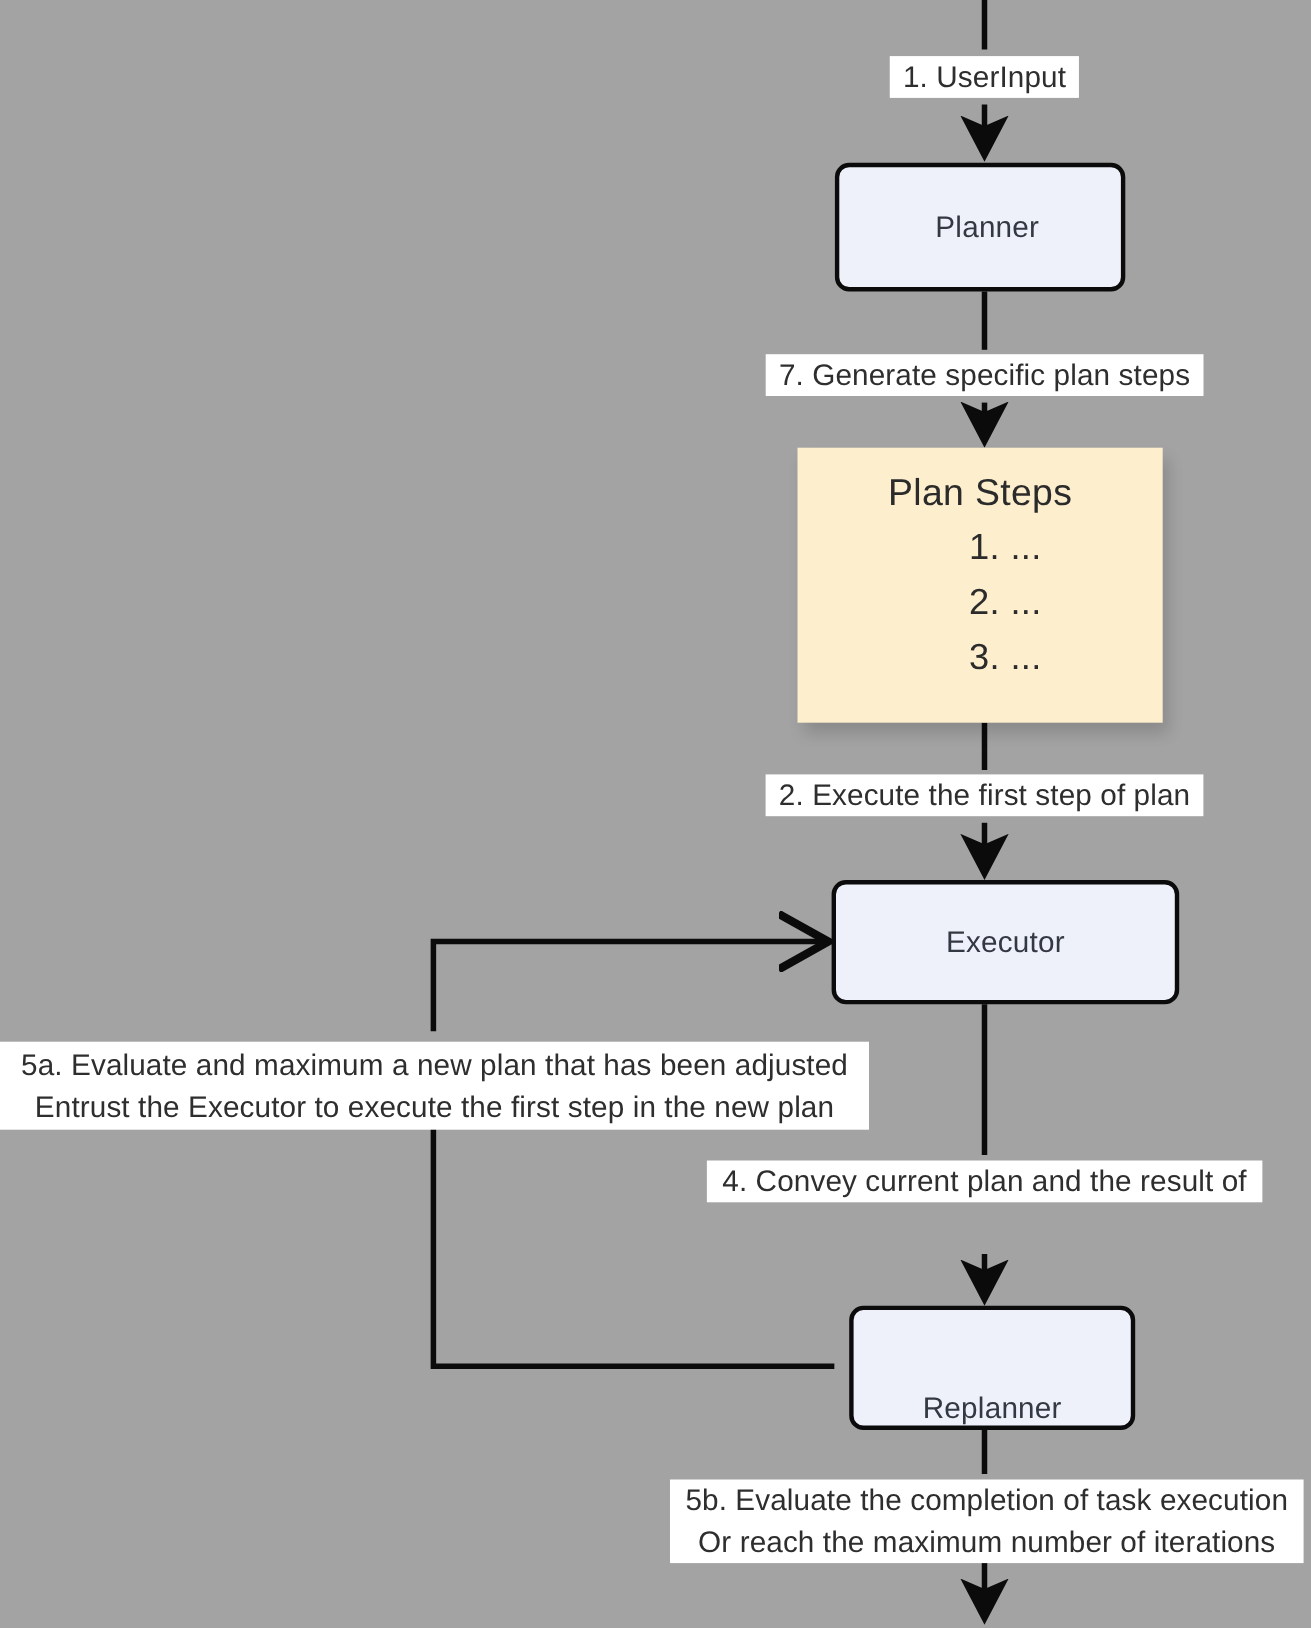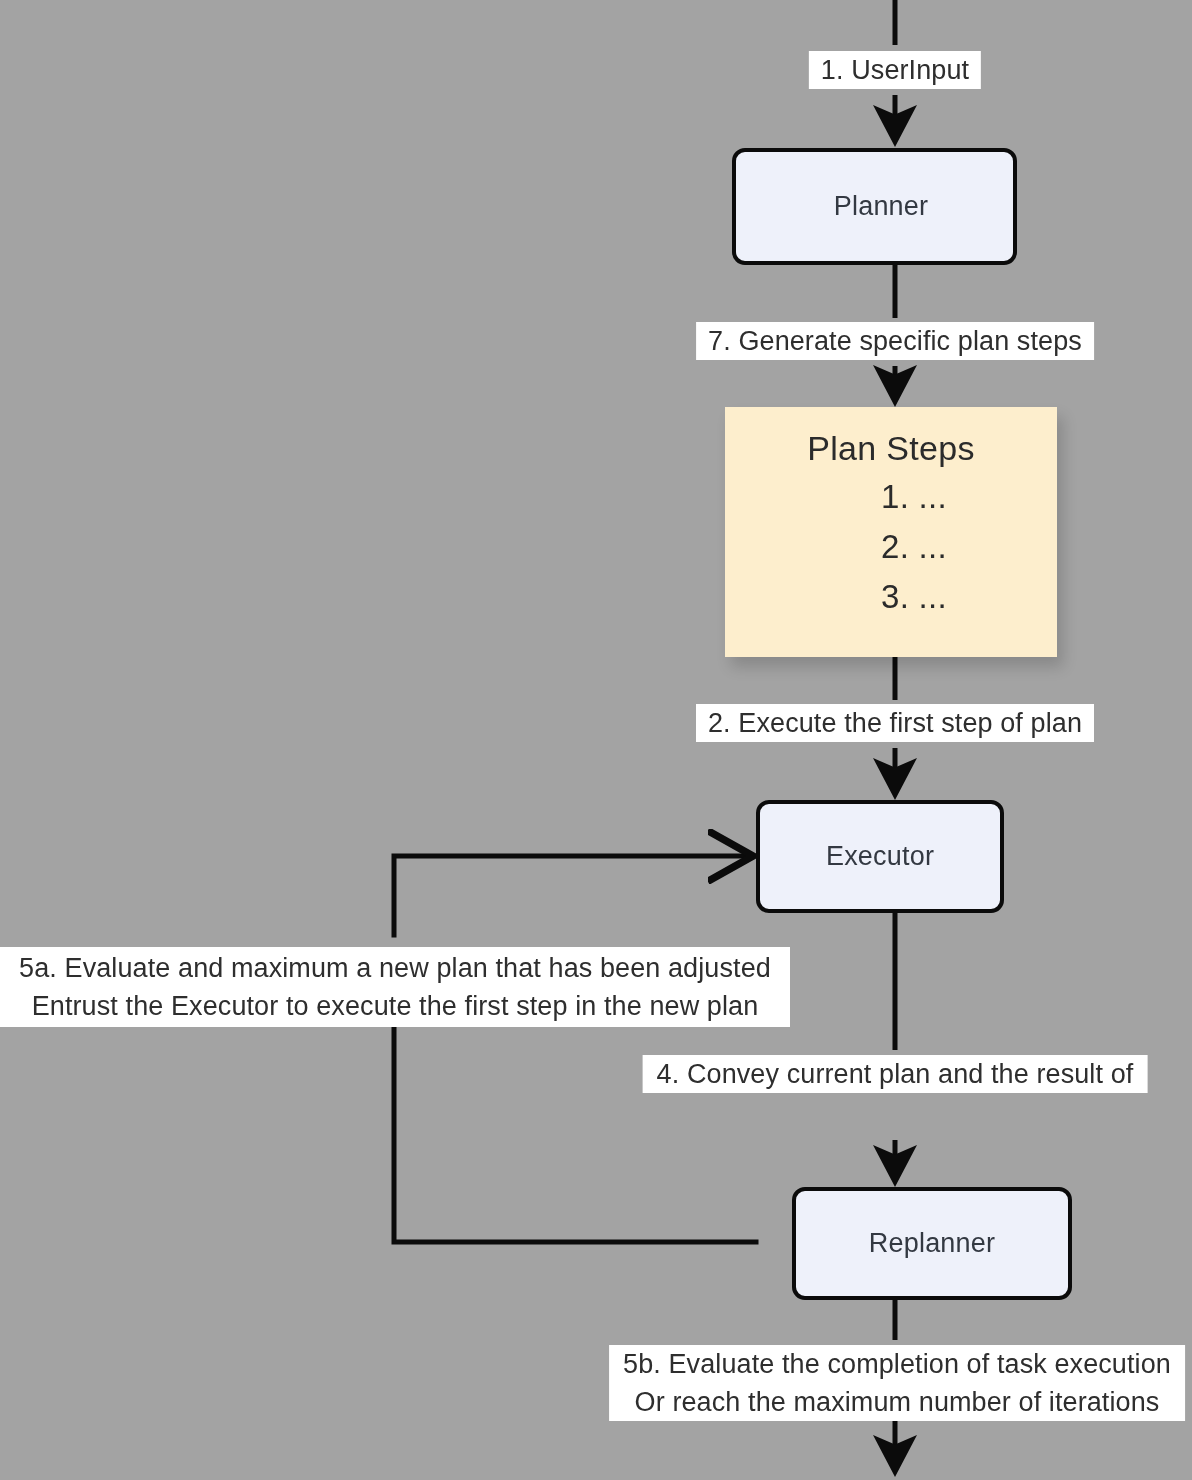--- a/index.html
+++ b/index.html
@@ -112,51 +112,51 @@
 
     <path d="M756,1242 L394,1242 L394,1020" fill="none" stroke="#0b0b0b" stroke-width="5" stroke-linejoin="miter" stroke-linecap="square"></path>
     <path d="M394,935 L394,856 L748,856" fill="none" stroke="#0b0b0b" stroke-width="5" stroke-linejoin="miter" stroke-linecap="square" marker-end="url(#openArrow)"></path>
 
     <line x1="895" y1="1300" x2="895" y2="1340" stroke="#0b0b0b" stroke-width="5"></line>
     <line x1="895" y1="1418" x2="895" y2="1470" stroke="#0b0b0b" stroke-width="5" marker-end="url(#solidArrow)"></line>
   </svg>
 
   <div class="edge-label lbl-center" style="left:895px; top:51px; padding:0 12px;">1. UserInput</div>
 
-  <div class="node" style="left:732px; top:148px; width:285px; height:117px;padding-left:13px;">
+  <div class="node" style="left:759px; top:148px; width:264px; height:117px;padding-left:13px;">
     <span>Planner</span>
   </div>
 
   <div class="edge-label lbl-center" style="left:895px; top:322px; padding:0 12px;">7. Generate specific plan steps</div>
 
   <div class="note" style="left:725px; top:407px; width:332px; height:250px;">
     <div class="note-title">Plan Steps</div>
     <div class="note-list">
       <div class="note-item">1. ...</div>
       <div class="note-item">2. ...</div>
       <div class="note-item">3. ...</div>
     </div>
   </div>
 
   <div class="edge-label lbl-center" style="left:895px; top:704px; padding:0 12px;">2. Execute the first step of plan</div>
 
-  <div class="node" style="left:756px; top:800px; width:248px; height:113px;">
+  <div class="node" style="left:756px; top:800px; width:316px; height:113px;">
     <span>Executor</span>
   </div>
 
   <div class="edge-label lbl-2line" style="left:0px; top:947px; width:790px; padding:2px 0;">
     <div>5a. Evaluate and maximum a new plan that has been adjusted</div>
     <div>Entrust the Executor to execute the first step in the new plan</div>
   </div>
 
   <div class="edge-label lbl-center lbl-2line" style="left:895px; top:1055px; padding:0 14px;">
     <div>4. Convey current plan and the result of</div>
   </div>
 
-  <div class="node" style="left:792px; top:1187px; width:280px; height:113px;">
+  <div class="node" style="left:772px; top:1187px; width:260px; height:113px;align-items:flex-end;">
     <span>Replanner</span>
   </div>
 
   <div class="edge-label lbl-center lbl-2line" style="left:897px; top:1345px; padding:0 14px;">
     <div>5b. Evaluate the completion of task execution</div>
     <div>Or reach the maximum number of iterations</div>
   </div>
 
 </div>
 

